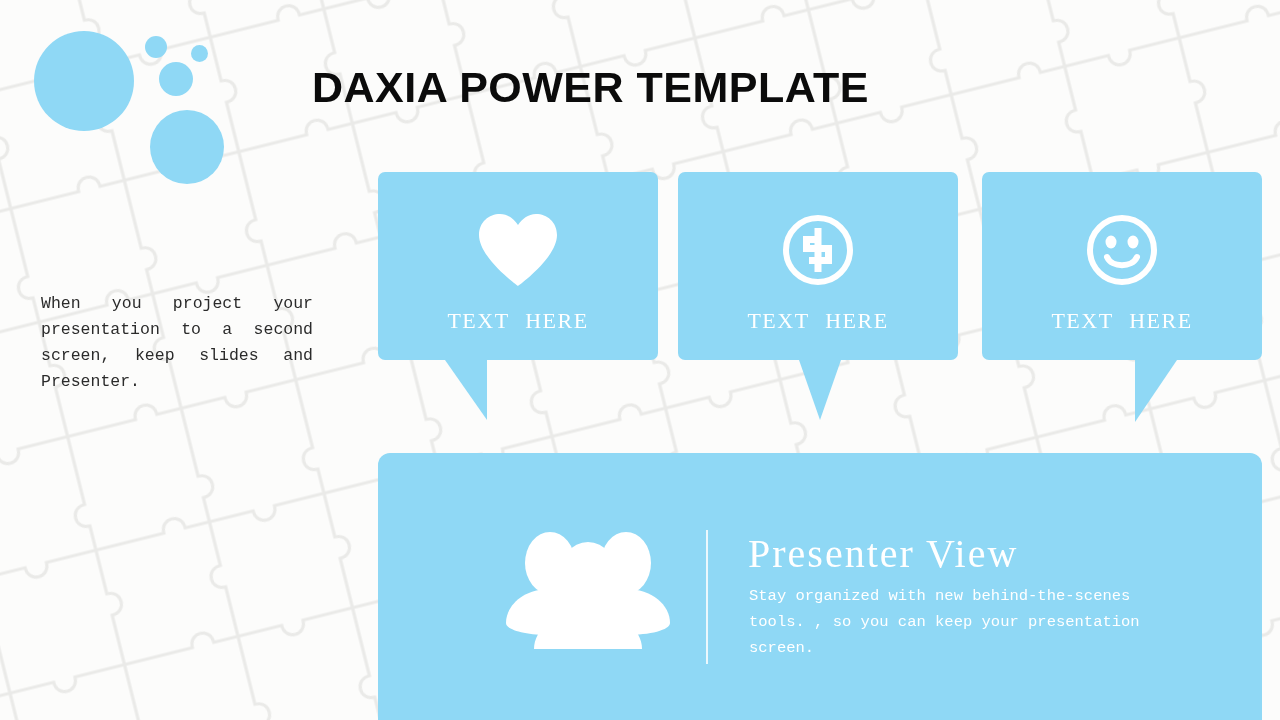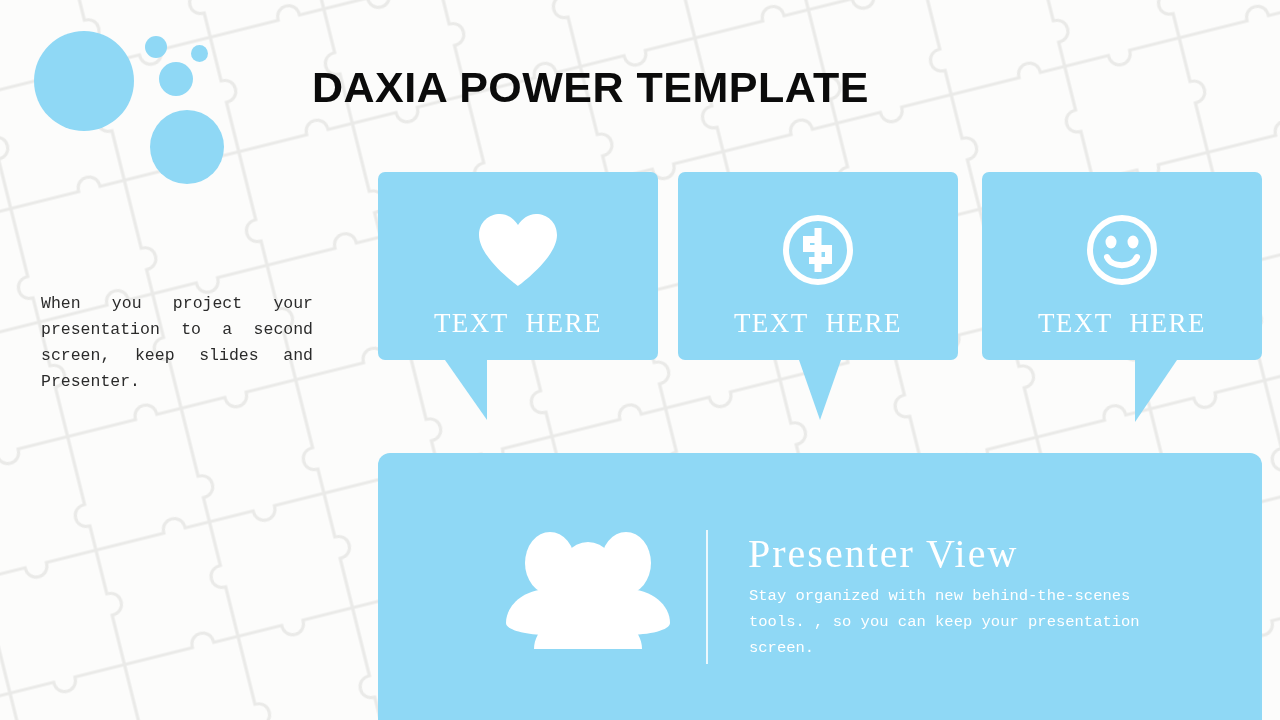--- a/index.html
+++ b/index.html
@@ -113,21 +113,21 @@
     justify-content: center;
     align-items: center;
     height: 72px;
   }
   .card-label {
     position: absolute;
     left: 0; right: 0;
     top: 136px;
     text-align: center;
     font-family: "Liberation Serif", serif;
-    font-size: 27px;
+    font-size: 22px;
     letter-spacing: 1.5px;
     word-spacing: 9px;
     color: #ffffff;
   }
 
   
   #bottom-panel {
     position: absolute;
     left: 378px; top: 453px;
     width: 884px; height: 315px;

